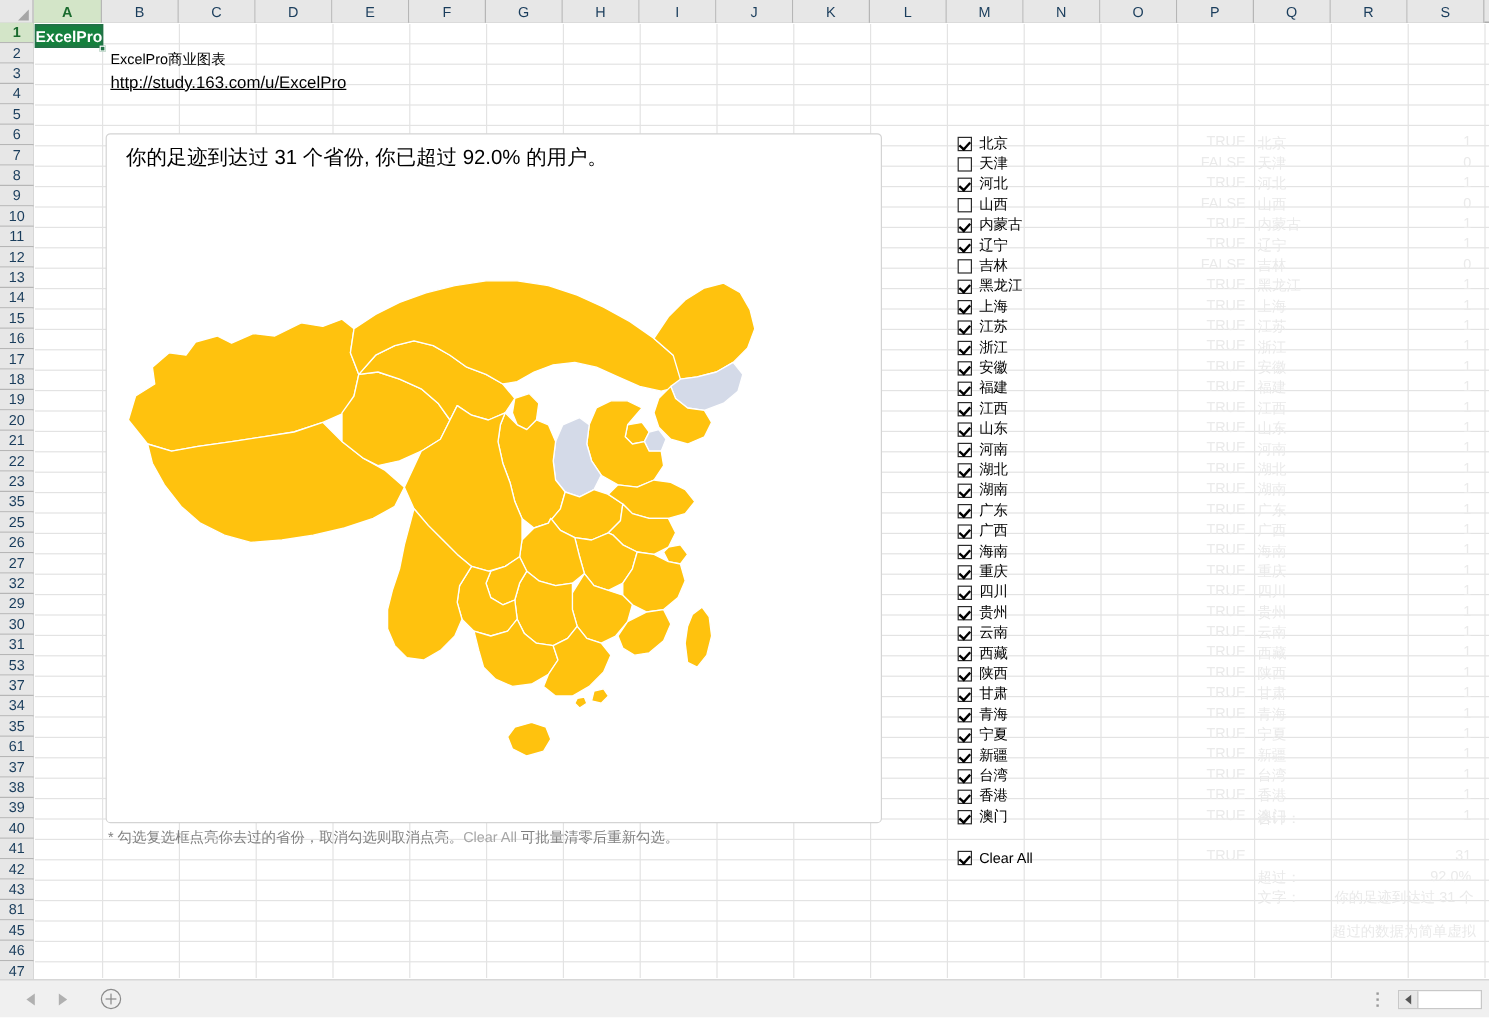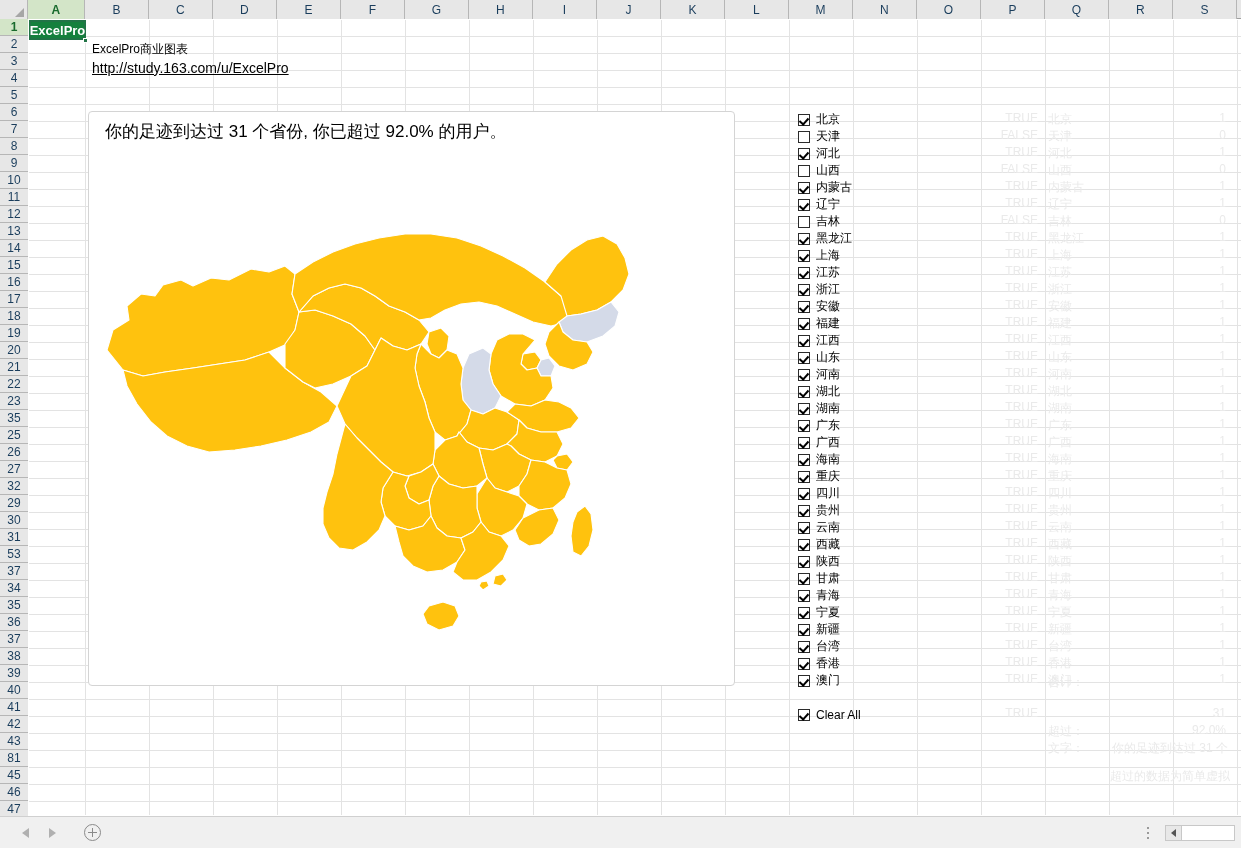--- a/index.html
+++ b/index.html
@@ -269,21 +269,21 @@
       <div class="row-cell">26</div>
       <div class="row-cell">27</div>
       <div class="row-cell">32</div>
       <div class="row-cell">29</div>
       <div class="row-cell">30</div>
       <div class="row-cell">31</div>
       <div class="row-cell">53</div>
       <div class="row-cell">37</div>
       <div class="row-cell">34</div>
       <div class="row-cell">35</div>
-      <div class="row-cell">36</div>
+      <div class="row-cell">61</div>
       <div class="row-cell">37</div>
       <div class="row-cell">38</div>
       <div class="row-cell">39</div>
       <div class="row-cell">40</div>
       <div class="row-cell">41</div>
       <div class="row-cell">42</div>
       <div class="row-cell">43</div>
       <div class="row-cell">81</div>
       <div class="row-cell">45</div>
       <div class="row-cell">46</div>
@@ -401,20 +401,21 @@
             <path d="M372,384 L384,378 L392,368 L400,378 L412,382 L420,392 L414,406 L402,418 L388,426 L374,426 L364,418 L368,408 L376,396 Z" fill="#FFC20E"></path>
             <path d="M406,422 L414,420 L418,426 L412,432 L404,430 Z" fill="#FFC20E"></path>
             <path d="M392,428 L398,427 L400,432 L394,436 L390,432 Z" fill="#FFC20E"></path>
             <path d="M340,452 L354,448 L366,452 L370,462 L364,472 L350,476 L338,470 L334,460 Z" fill="#FFC20E"></path>
             <path d="M488,358 L496,352 L502,360 L504,376 L500,392 L492,402 L484,398 L482,382 L484,368 Z" fill="#FFC20E"></path>
           </g>
       </svg>
     </div>
   </div>
 
+  <div id="chart-note"><span>* 勾选复选框点亮你去过的省份，取消勾选则取消点亮。</span><span class="hl">Clear All</span><span> 可批量清零后重新勾选。</span></div>
 
   <div id="cb-list">
       <div class="cb-row">
         <span class="cb-box on"></span>
         <span>北京</span>
       </div>
       <div class="cb-row">
         <span class="cb-box"></span>
         <span>天津</span>
       </div>

